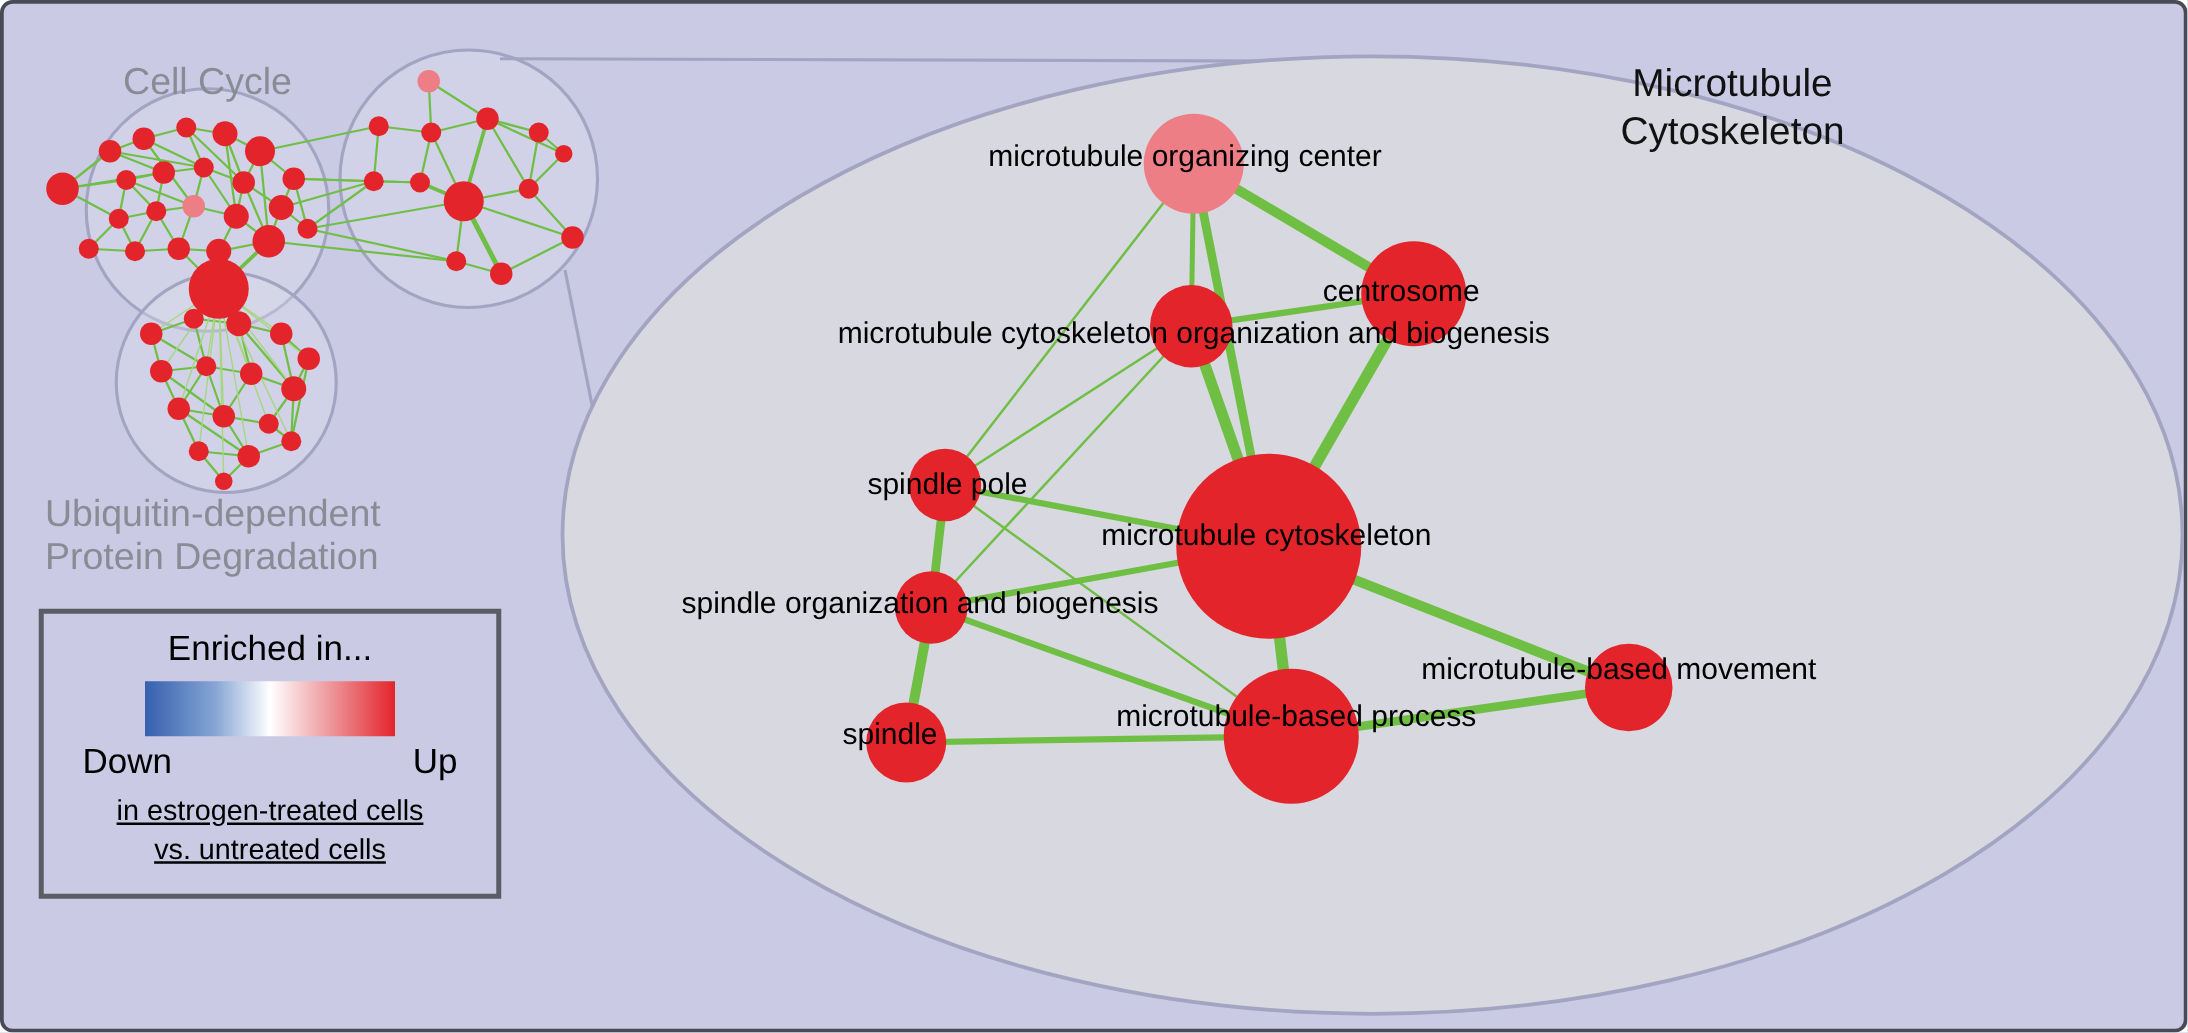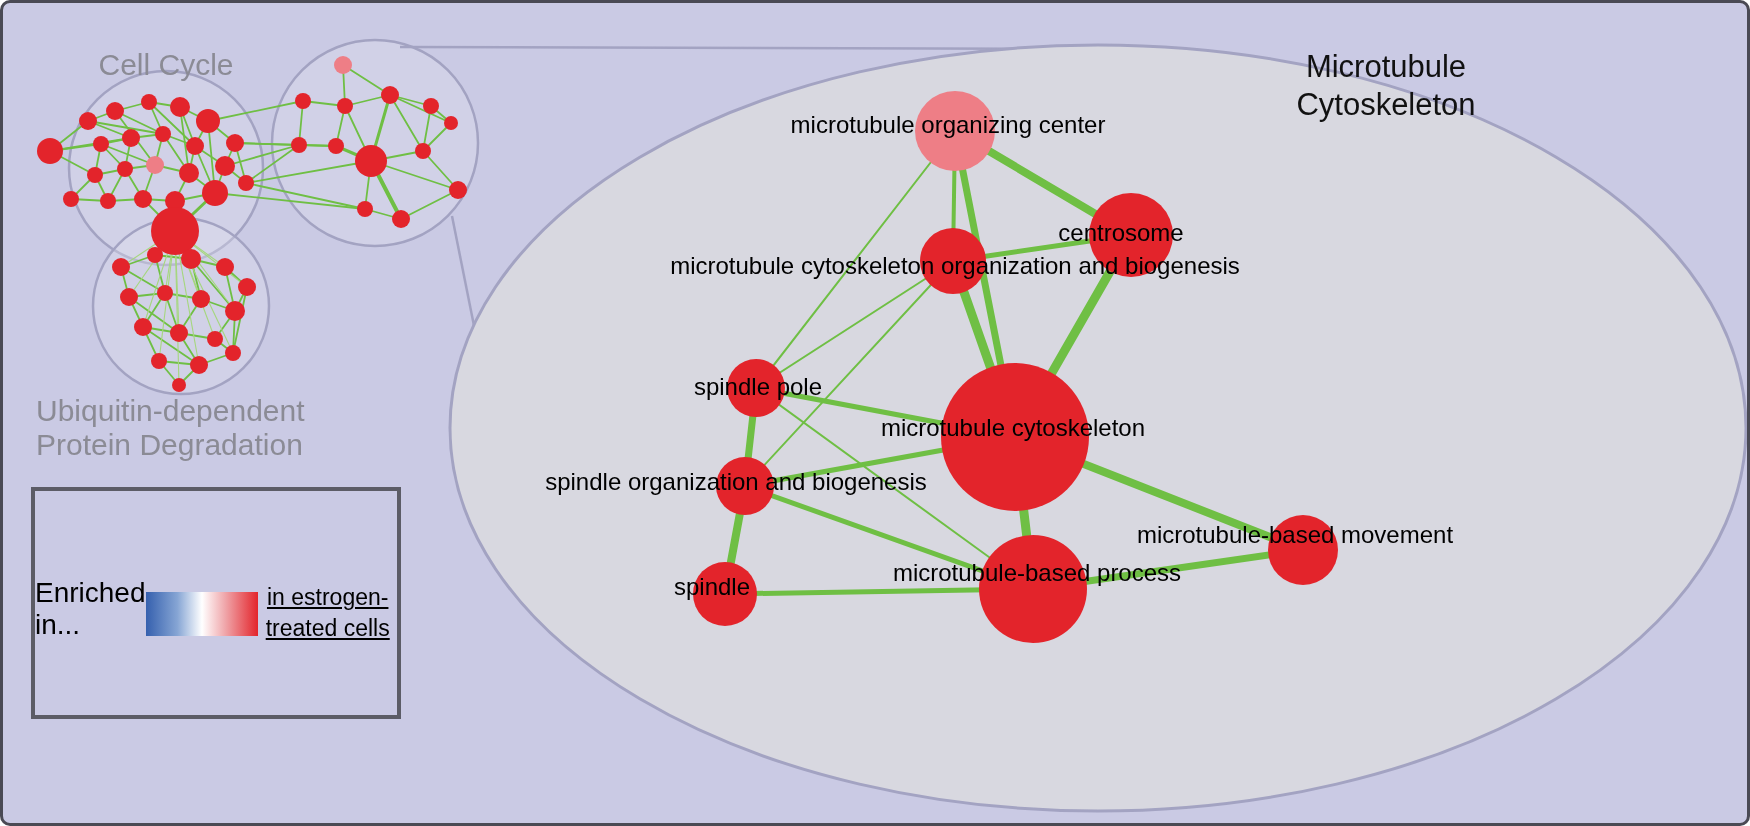--- a/index.html
+++ b/index.html
@@ -11,21 +11,21 @@
     position:relative;width:1750px;height:826px;box-sizing:border-box;
     background:#cacae4;border:3px solid #4a4a54;border-radius:10px;overflow:hidden;
   }
   svg{position:absolute;left:0;top:0;}
   .node-label{font-size:24px;fill:#000000;}
   .cluster-label{font-size:30px;fill:#8b8b95;}
   .big-title{font-size:31px;fill:#111111;}
   .legend{
     position:absolute;left:28px;top:484px;width:370px;height:232px;
     border:4px solid #5c5c66;box-sizing:border-box;
-    display:flex;flex-direction:row;align-items:center;padding-top:12px;
+    display:flex;flex-direction:column;align-items:center;padding-top:12px;
   }
   .legend-title{font-size:28px;color:#000;}
   .legend-gradient{
     width:200px;height:44px;margin-top:10px;
     background:linear-gradient(90deg,#3560ae 0%,#86a5d4 28%,#ffffff 50%,#f0a9ad 70%,#e3242b 100%);
   }
   .legend-scale{width:300px;display:flex;justify-content:space-between;font-size:28px;color:#000;margin-top:4px;}
   .legend-caption{font-size:23px;color:#000;text-align:center;margin-top:8px;line-height:1.35;text-decoration:underline;}
 </style>
 </head>
@@ -276,17 +276,22 @@
     <text class="cluster-label" x="163" y="72" text-anchor="middle">Cell Cycle</text>
     <text class="cluster-label" x="33" y="418">Ubiquitin-dependent</text>
     <text class="cluster-label" x="33" y="452">Protein Degradation</text>
     <text class="big-title" x="1383" y="74" text-anchor="middle">Microtubule</text>
     <text class="big-title" x="1383" y="112" text-anchor="middle">Cytoskeleton</text>
   </svg>
 
   <div class="legend">
     <div class="legend-title">Enriched in...</div>
     <div class="legend-gradient"></div>
+    <div class="legend-scale">
+      <span>Down</span>
+      <span>Up</span>
+    </div>
     <div class="legend-caption">
       <div>in estrogen-treated cells</div>
+      <div>vs. untreated cells</div>
     </div>
   </div>
 </div>
 
 </body></html>

